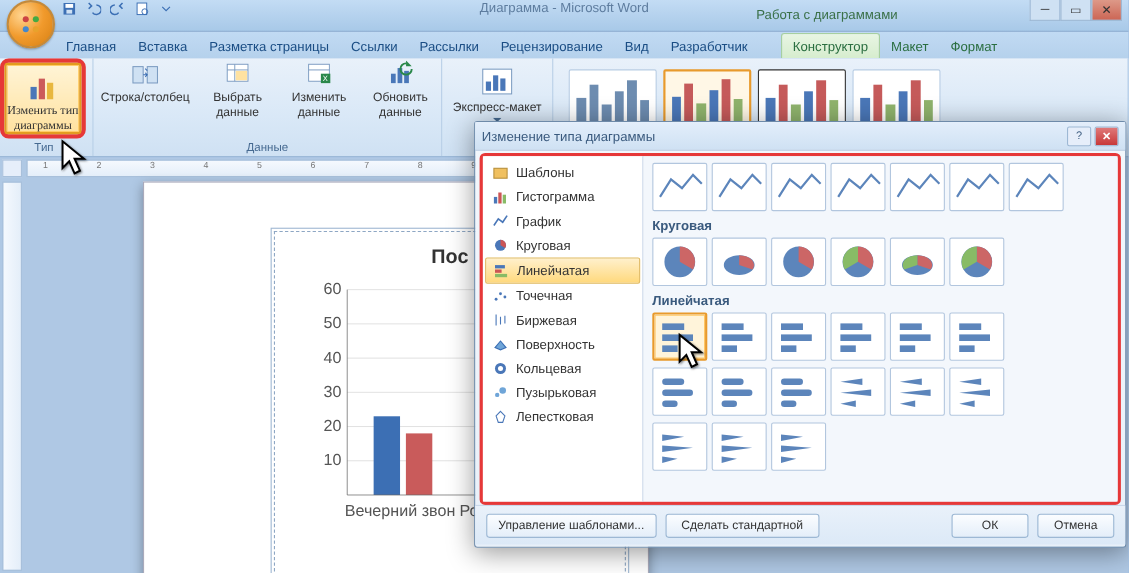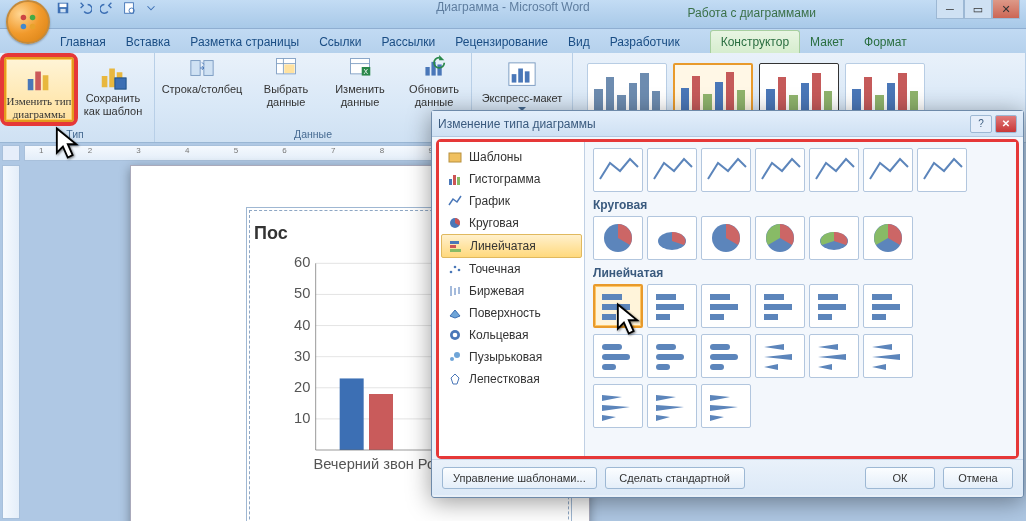--- a/index.html
+++ b/index.html
@@ -73,21 +73,21 @@
   .ruler-h { position:absolute; left:24px; top:2px; right:2px; height:16px;
              background:linear-gradient(#f5f9fe,#e4eef9); border:1px solid #a8c0db;
              font-size:8px; overflow:hidden; white-space:nowrap; padding-left:14px; color:#777; letter-spacing:21px;}
   .ruler-v { position:absolute; left:2px; top:22px; width:18px; bottom:2px;
              background:linear-gradient(90deg,#f5f9fe,#e4eef9); border:1px solid #a8c0db; }
   .page { position:absolute; left:130px; top:22px; width:460px; height:480px; background:#fff;
           box-shadow:0 3px 10px rgba(0,0,0,.35); border:1px solid #aab; }
   .chart-frame { position:absolute; left:118px; top:44px; width:320px; height:430px;
                  border:1px dashed #8ea7c4; outline:1px solid #9fb7d2; outline-offset:2px; background:#fff;
                  padding:12px 4px 4px; }
-  .chart-title { text-align:left; font-weight:bold; font-size:18px; color:#333; margin-bottom:6px;}
+  .chart-title { text-align:center; font-weight:bold; font-size:18px; color:#333; margin-bottom:6px;}
   .chart-svg { width:100%; height:240px; }
   .chart-axis { stroke:#666; stroke-width:.5; }
   .grid { stroke:#ccc; stroke-width:.4; }
   .chart-label { font-size:11px; fill:#555; }
 
   
   .dialog { position:absolute; left:431px; top:110px; width:593px; height:388px;
             background:linear-gradient(#f3f7fc,#e8f0f9); border:1px solid #6e8aa9;
             box-shadow: 0 4px 24px rgba(0,0,0,.4); border-radius:3px; }
   .dlg-title { height:26px; background:linear-gradient(#e3eefb,#cfe1f3); border-bottom:1px solid #b3c8e0;
@@ -193,32 +193,20 @@
           <div class="icon-slot">
             <svg width="32" height="30" viewBox="0 0 32 32">
                 <rect x="4" y="16" width="6" height="12" fill="#4a77b8"></rect>
                 <rect x="12" y="8" width="6" height="20" fill="#cc5a5a"></rect>
                 <rect x="20" y="12" width="6" height="16" fill="#e8b73e"></rect>
               </svg>
           </div>
           <span style="white-space:pre-line;font-family:Liberation Serif, serif;">Изменить тип
 диаграммы</span>
         </div>
-      </div>
-      <div class="big-btn">
-        <div class="icon-slot">
-          <svg width="32" height="30" viewBox="0 0 32 32">
-              <rect x="4" y="16" width="6" height="12" fill="#e8b73e"></rect>
-              <rect x="12" y="8" width="6" height="20" fill="#e8b73e"></rect>
-              <rect x="20" y="12" width="6" height="16" fill="#e8b73e"></rect>
-              <rect x="18" y="18" width="12" height="12" fill="#3c6fb4" stroke="#1a4d84"></rect>
-            </svg>
-        </div>
-        <span style="white-space:pre-line;">Сохранить
-как шаблон</span>
       </div>
     </div>
     <div class="group-label">Тип</div>
   </div>
 
   <div class="ribbon-group">
     <div class="data-row">
       <div class="data-btn" style="width:82px;">
         <div class="icon-slot"><svg width="28" height="26" viewBox="0 0 28 28">
               <rect x="2" y="6" width="10" height="16" fill="#cfe1f3" stroke="#7a9ac0"></rect>

